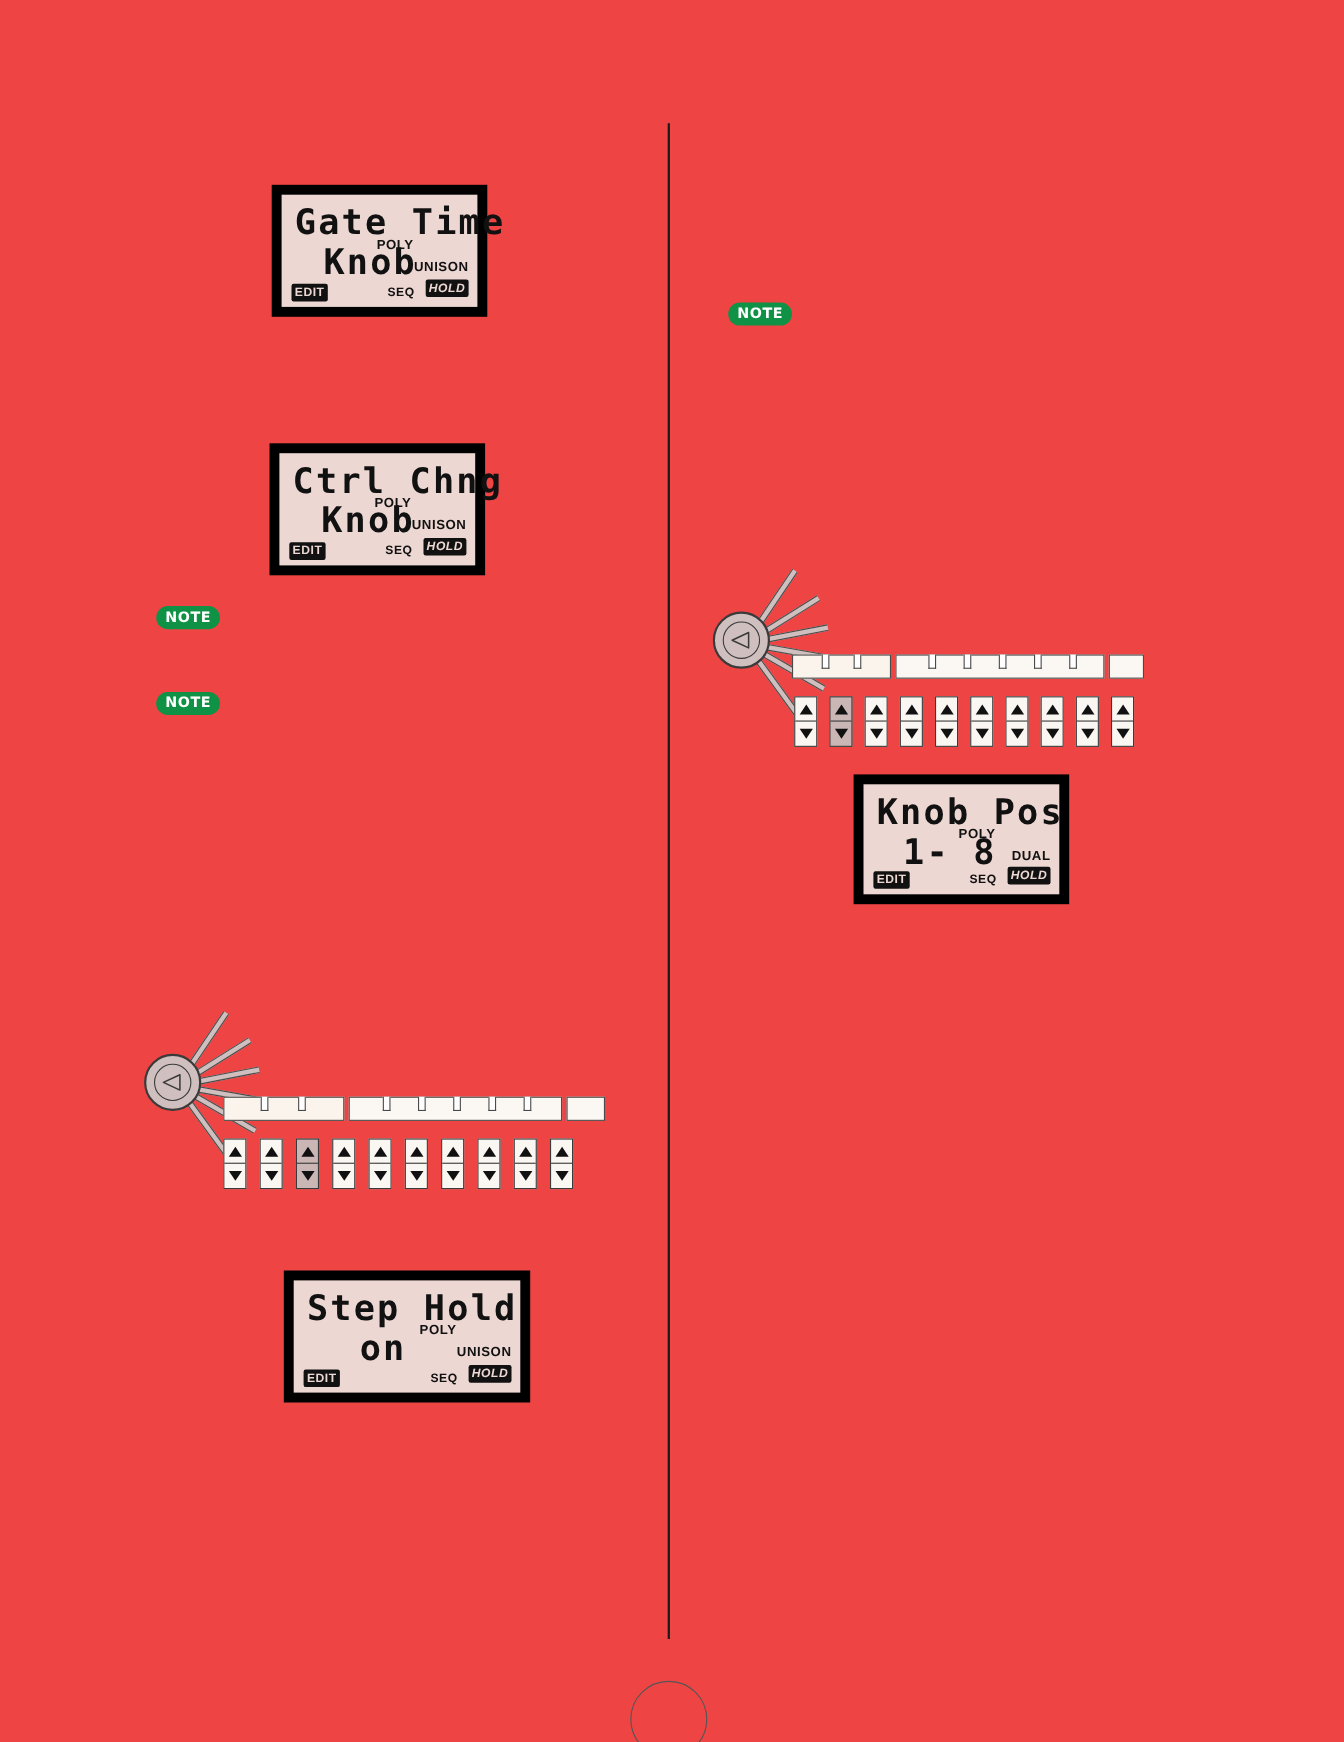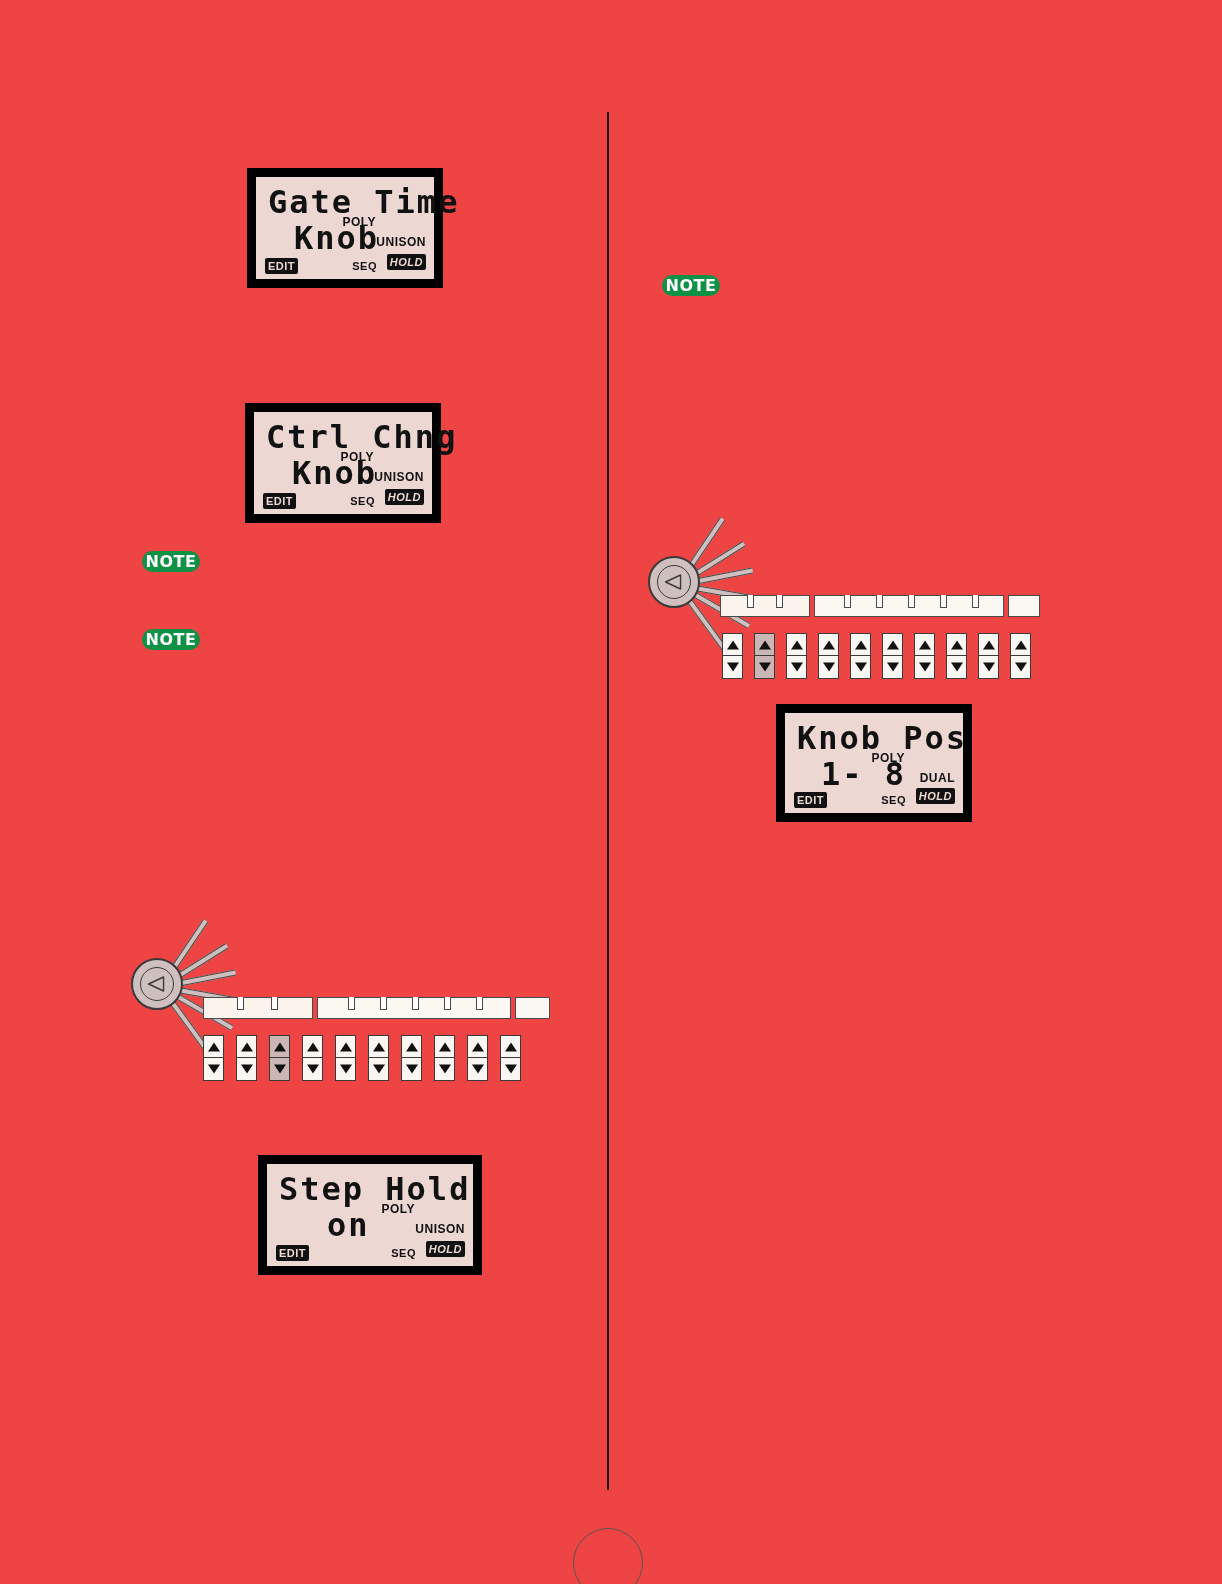--- a/index.html
+++ b/index.html
@@ -131,21 +131,21 @@
   
   .note-badge {
     position: absolute;
     width: 58px;
     height: 21px;
     background: #0f9246;
     border-radius: 11px;
     color: #ffffff;
     font-family: "DejaVu Sans", sans-serif;
     font-weight: bold;
-    font-size: 16px;
+    font-size: 13px;
     letter-spacing: 0.5px;
     text-align: center;
     line-height: 21px;
     box-sizing: border-box;
   }
 
   
   .diagram {
     position: absolute;
   }

